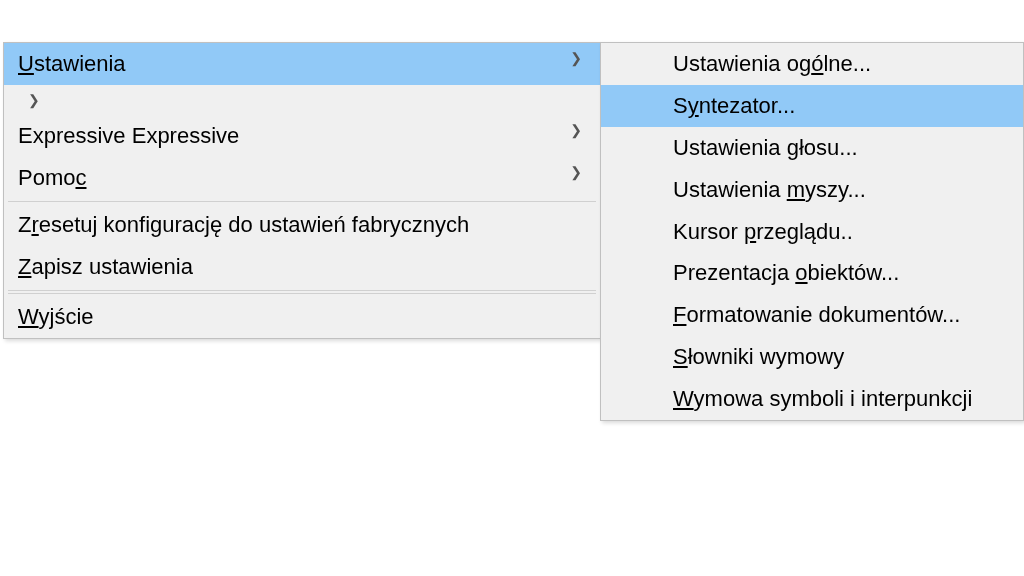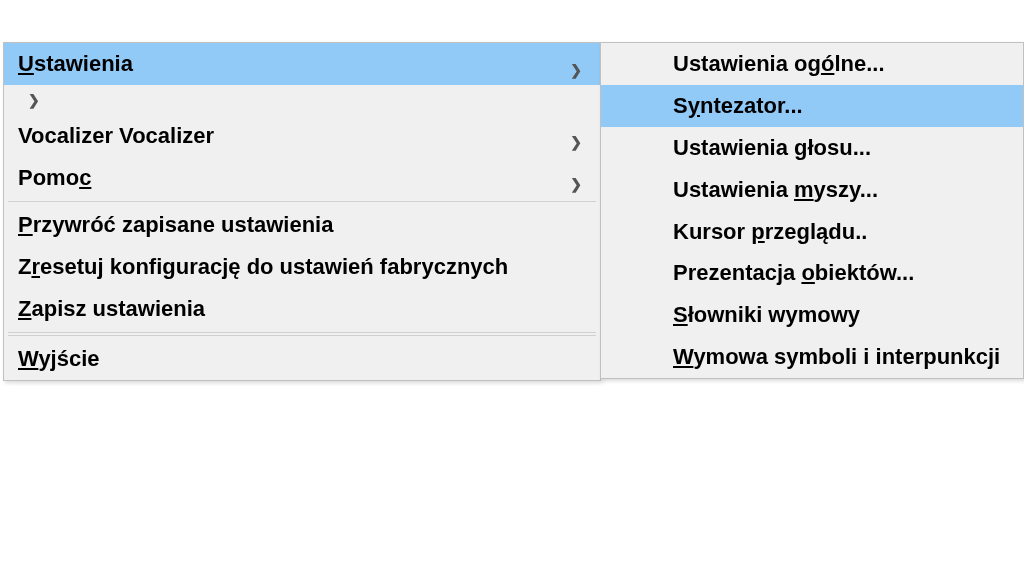--- a/index.html
+++ b/index.html
@@ -27,28 +27,27 @@
       top: 42px;
       width: 598px;
     }
     .menu-right {
       left: 600px;
       top: 42px;
       width: 424px;
     }
     .menu-item {
       display: flex;
-      align-items: flex-end;
+      align-items: flex-start;
       justify-content: space-between;
       padding: 5px 30px 5px 14px;
       cursor: default;
       white-space: nowrap;
       color: #000;
       line-height: 1.45;
-      font-weight: bold;
     }
     .menu-item.highlight {
       background: #91c9f7;
     }
     .separator {
       height: 1px;
       background: #d0d0d0;
       margin: 2px 4px;
     }
     .arrow {
@@ -74,33 +73,30 @@
 <div class="menu menu-left">
   <div id="group1">
       <div class="menu-item highlight">
         <span><u>U</u>stawienia</span>
         <span class="arrow">❯</span>
       </div>
       <div class="menu-item">
         <span class="arrow">❯</span>
       </div>
       <div class="menu-item">
-        <span>Vocalizer Vocalizer</span>
+        <span>Expressive Expressive</span>
         <span class="arrow">❯</span>
       </div>
       <div class="menu-item">
         <span>Pomo<u>c</u></span>
         <span class="arrow">❯</span>
       </div>
     </div>
   <div class="separator"></div>
   <div id="group2">
-      <div class="menu-item">
-        <span><u>P</u>rzywróć zapisane ustawienia</span>
-      </div>
       <div class="menu-item">
         <span>Z<u>r</u>esetuj konfigurację do ustawień fabrycznych</span>
       </div>
       <div class="menu-item">
         <span><u>Z</u>apisz ustawienia</span>
       </div>
     </div>
   <div class="separator"></div>
   <div class="separator"></div>
   <div id="group4">
@@ -123,18 +119,21 @@
     <div class="menu-item">
       <span>Ustawienia <u>m</u>yszy...</span>
     </div>
     <div class="menu-item">
       <span>Kursor <u>p</u>rzeglądu..</span>
     </div>
     <div class="menu-item">
       <span>Prezentacja <u>o</u>biektów...</span>
     </div>
     <div class="menu-item">
+      <span><u>F</u>ormatowanie dokumentów...</span>
+    </div>
+    <div class="menu-item">
       <span><u>S</u>łowniki wymowy</span>
     </div>
     <div class="menu-item">
       <span><u>W</u>ymowa symboli i interpunkcji</span>
     </div>
   </div>
 
 </body></html>

